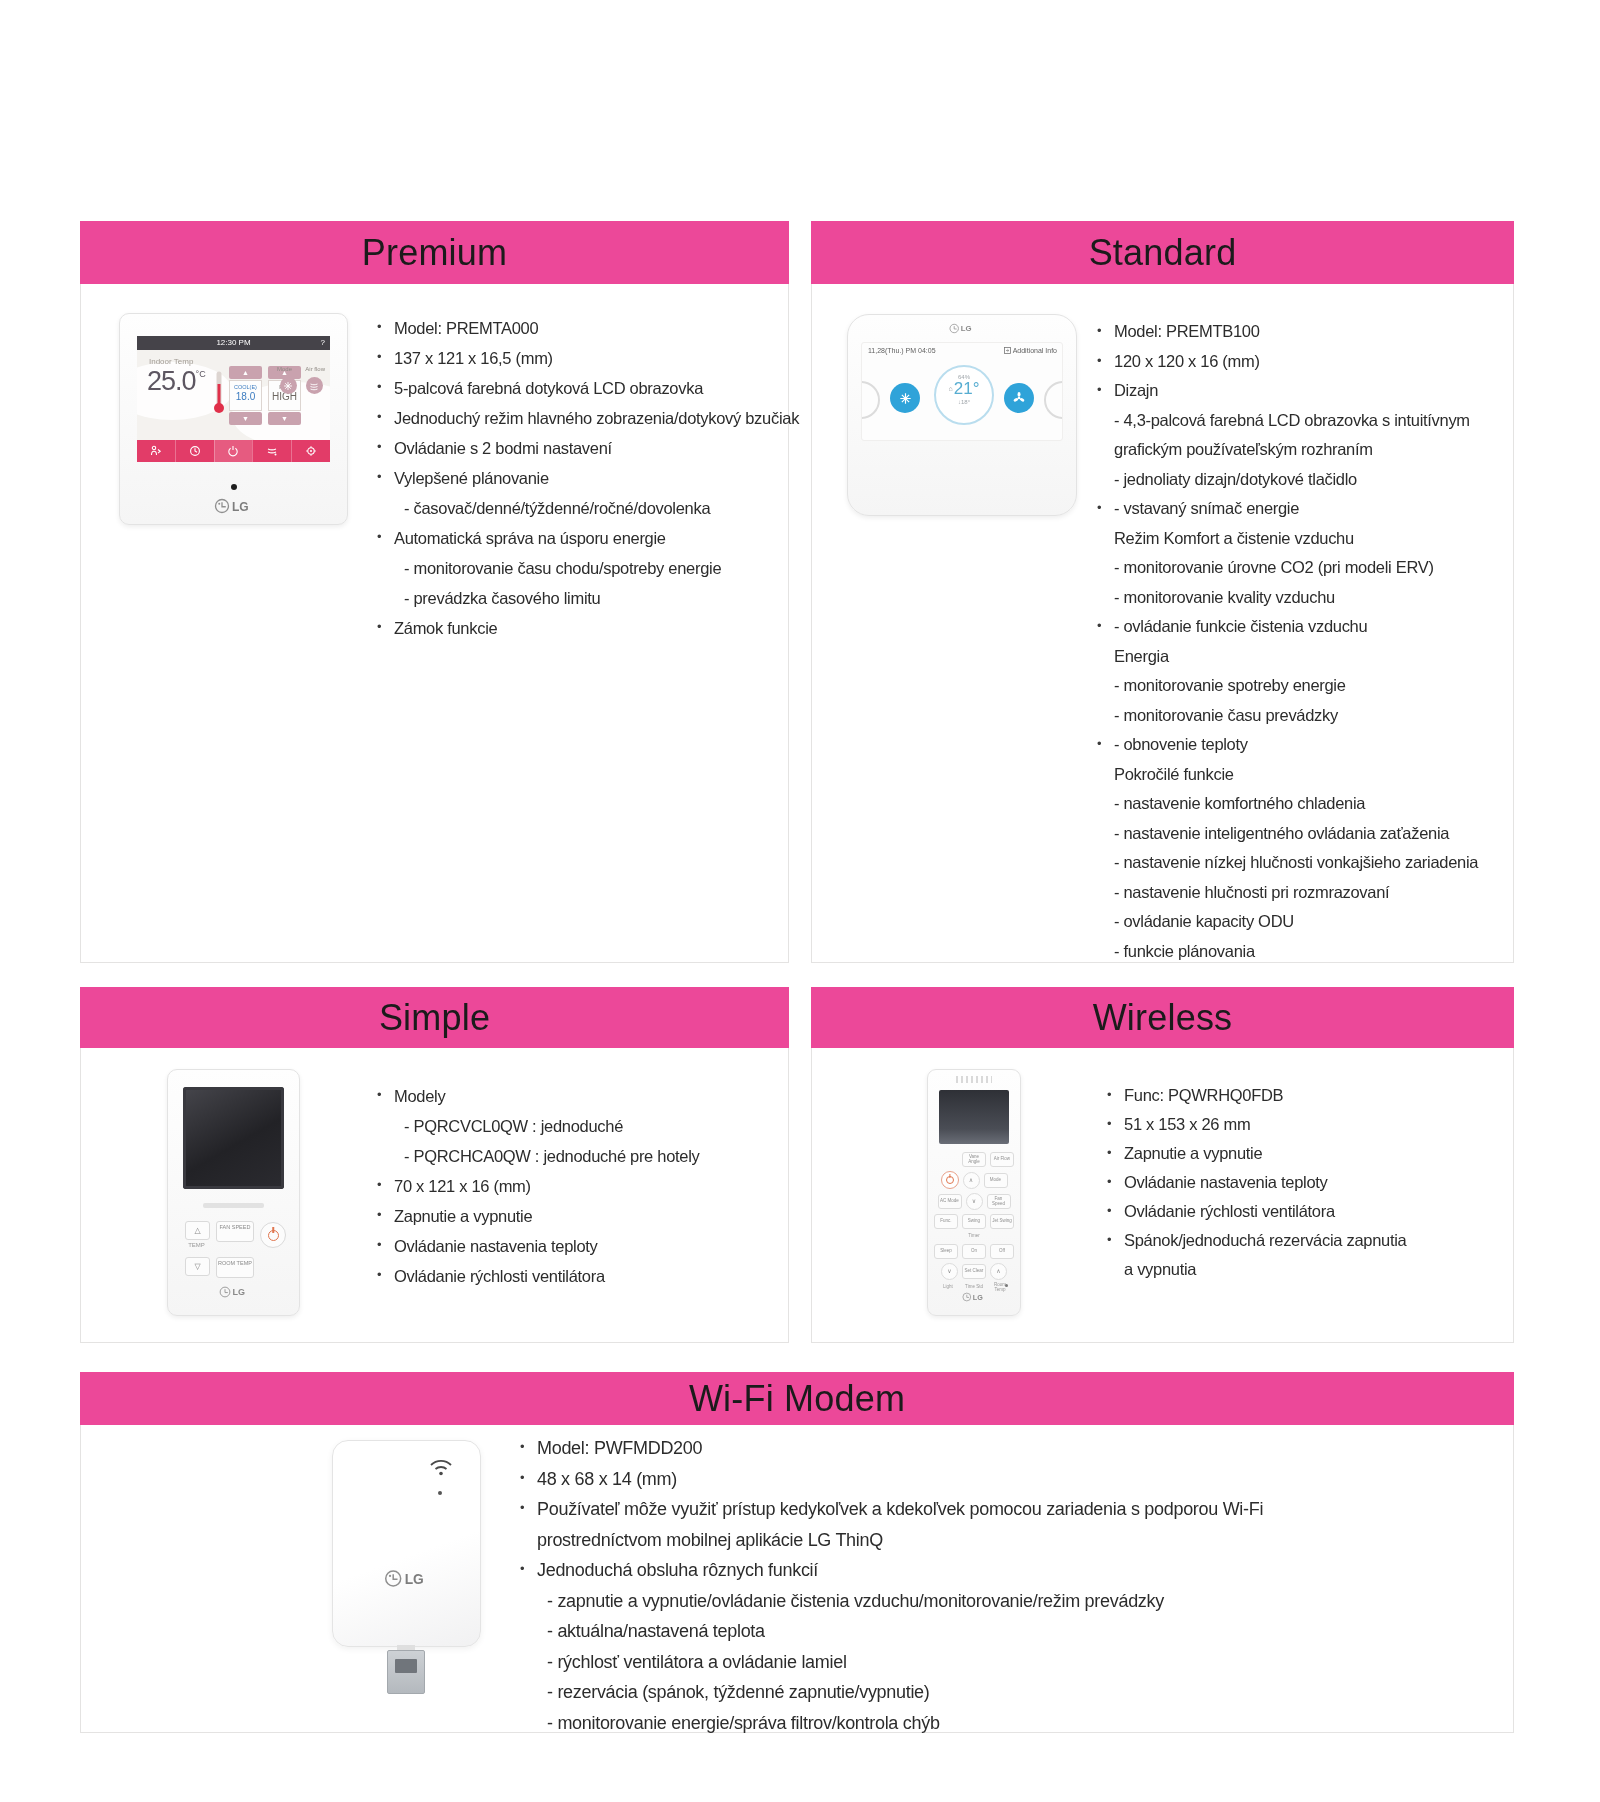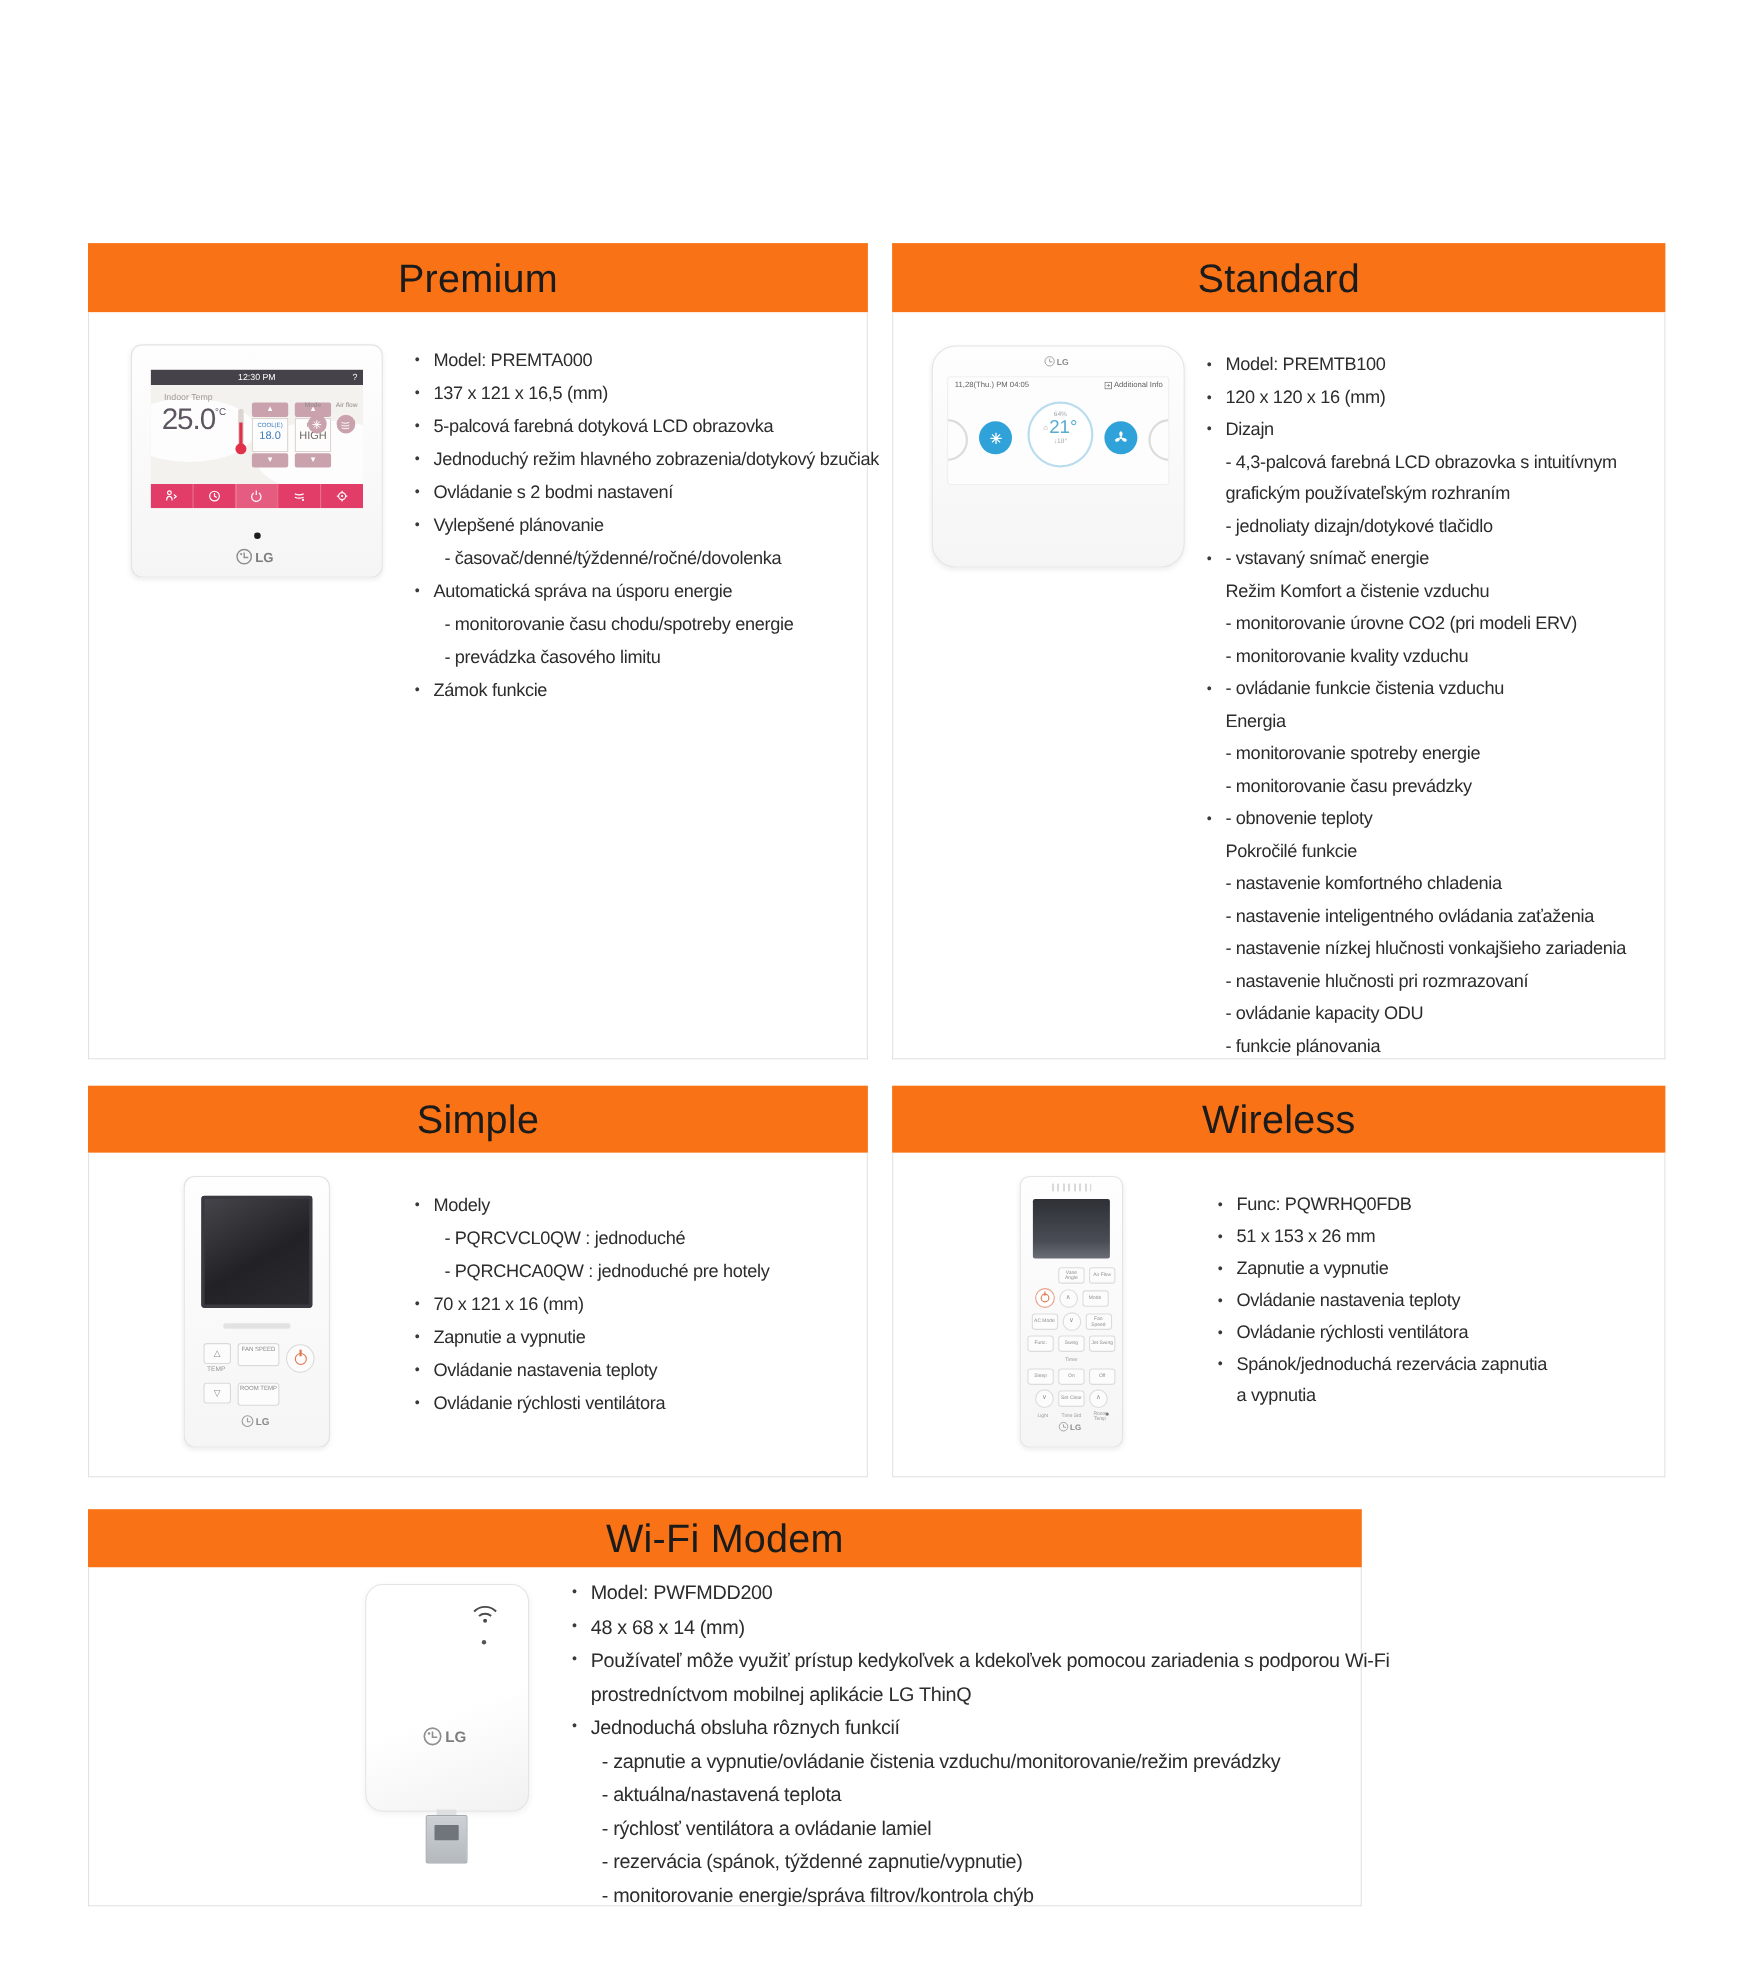--- a/index.html
+++ b/index.html
@@ -1,19 +1,19 @@
 <!DOCTYPE html>
 <html><head>
 <meta charset="utf-8">
 <style>
   html,body{margin:0;padding:0}
   body{width:1600px;height:1802px;position:relative;background:#ffffff;
        font-family:"Liberation Sans",sans-serif;overflow:hidden;color:#2c2c2c}
   .sec{position:absolute}
-  .band{background:#f97316;display:flex;align-items:center;justify-content:center}
+  .band{background:#ec4899;display:flex;align-items:center;justify-content:center}
   .title{font-size:36px;color:#1b1b1b;font-weight:400;letter-spacing:.2px}
   .bodybox{position:relative;border:1px solid #e4e3e2;border-top:none;background:#fff}
   .speclist{position:absolute;white-space:nowrap;font-size:16.5px;letter-spacing:-0.3px;color:#2c2c2c}
   .speclist .li{position:relative;padding-left:18px;height:var(--lh);line-height:var(--lh)}
   .speclist .li.sub{padding-left:28px}
   .speclist .dot{position:absolute;left:1px;top:-1px;font-size:13px;color:#3a3a3a}
   #list-wifi{font-size:18px}
   
   .dev{position:absolute}
   .shell{background:linear-gradient(180deg,#fefefe,#f5f5f5);border:1px solid #e3e3e3;box-shadow:0 2px 5px rgba(0,0,0,.07)}
@@ -413,21 +413,21 @@
         <div class="li"><span class="dot">•</span><span class="txt">51 x 153 x 26 mm</span></div>
         <div class="li"><span class="dot">•</span><span class="txt">Zapnutie a vypnutie</span></div>
         <div class="li"><span class="dot">•</span><span class="txt">Ovládanie nastavenia teploty</span></div>
         <div class="li"><span class="dot">•</span><span class="txt">Ovládanie rýchlosti ventilátora</span></div>
         <div class="li"><span class="dot">•</span><span class="txt">Spánok/jednoduchá rezervácia zapnutia</span></div>
         <div class="li"><span class="txt">a vypnutia</span></div>
       </div>
   </div>
 </section>
 
-<section class="sec" style="left:80px;top:1372px;width:1158px">
+<section class="sec" style="left:80px;top:1372px;width:1434px">
   <div class="band" style="height:53px">
     <span class="title">Wi-Fi Modem</span>
   </div>
   <div class="bodybox" style="height:307px">
     <div class="dev" id="dev-wifi">
       <div class="wf-body">
         <svg class="wf-wifi" width="26" height="20" viewBox="0 0 26 20" fill="none" stroke="#4a4a4a" stroke-width="1.8">
           <path d="M3 8 A 14 14 0 0 1 23 8"></path>
           <path d="M7.5 12 A 8.5 8.5 0 0 1 18.5 12"></path>
           <circle cx="13" cy="16.5" r="1.8" fill="#4a4a4a" stroke="none"></circle>

